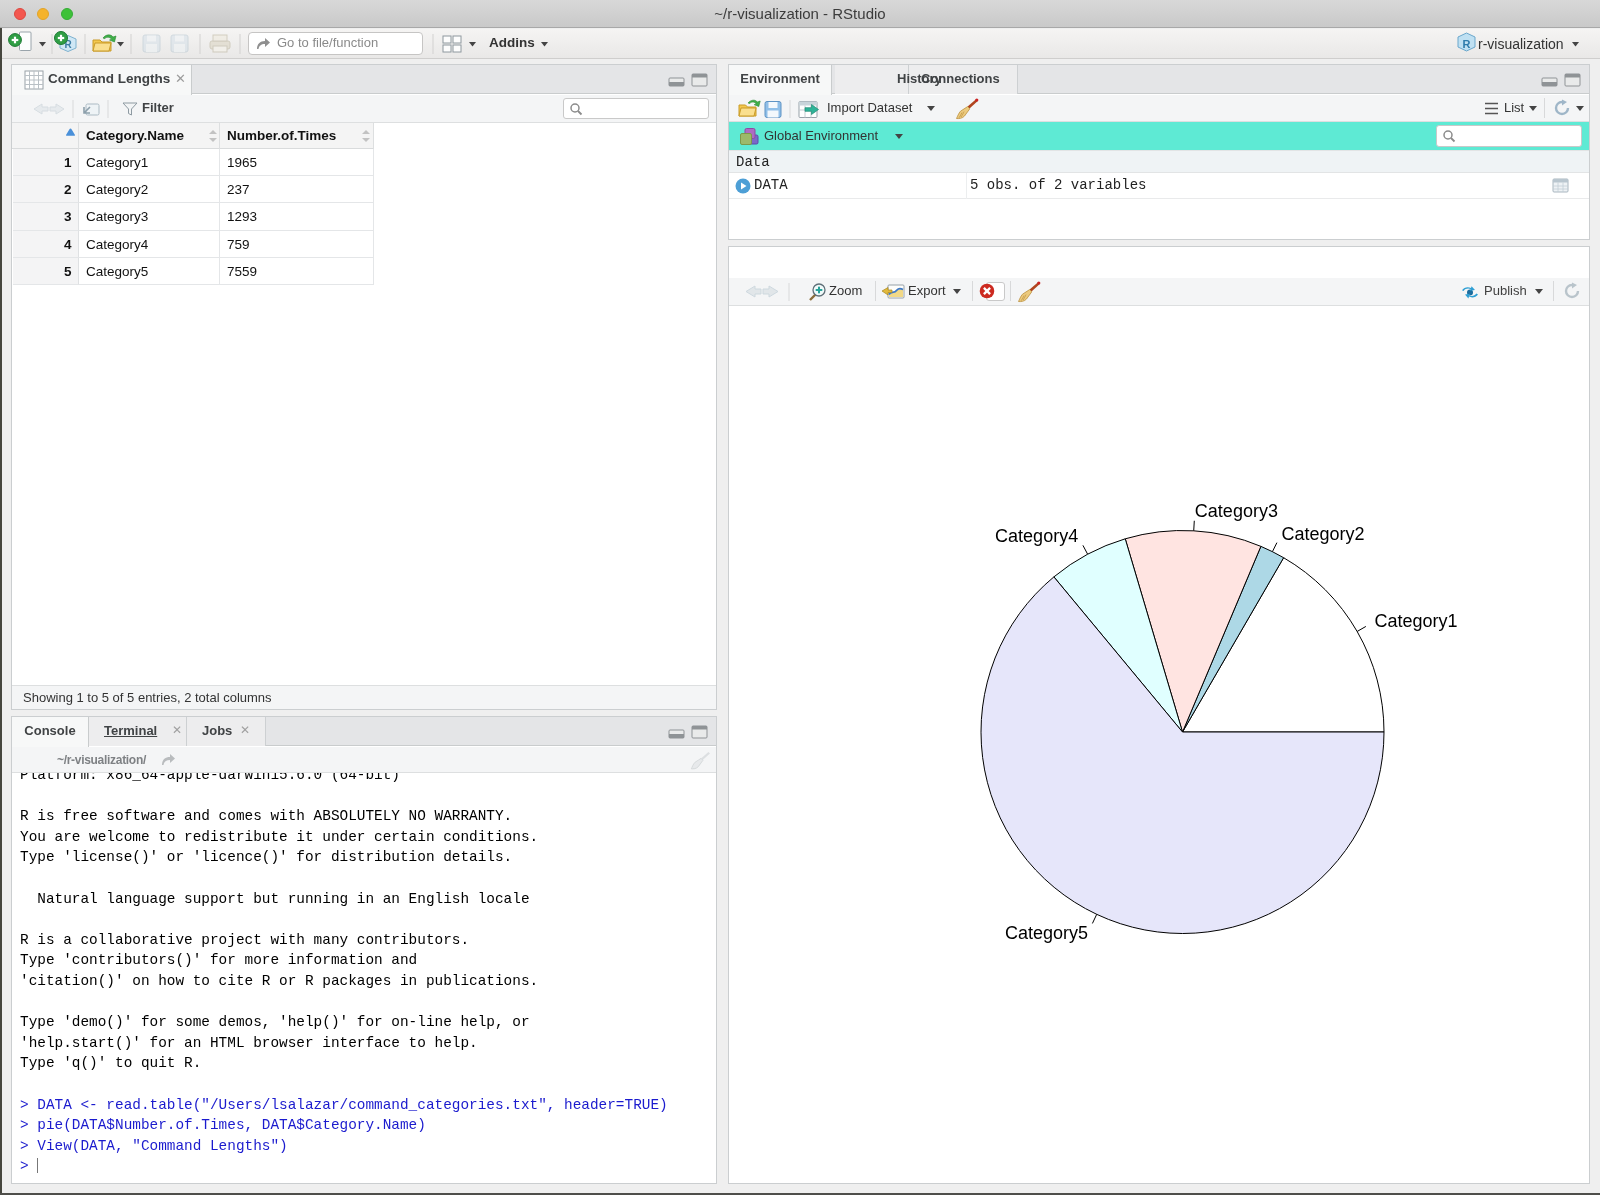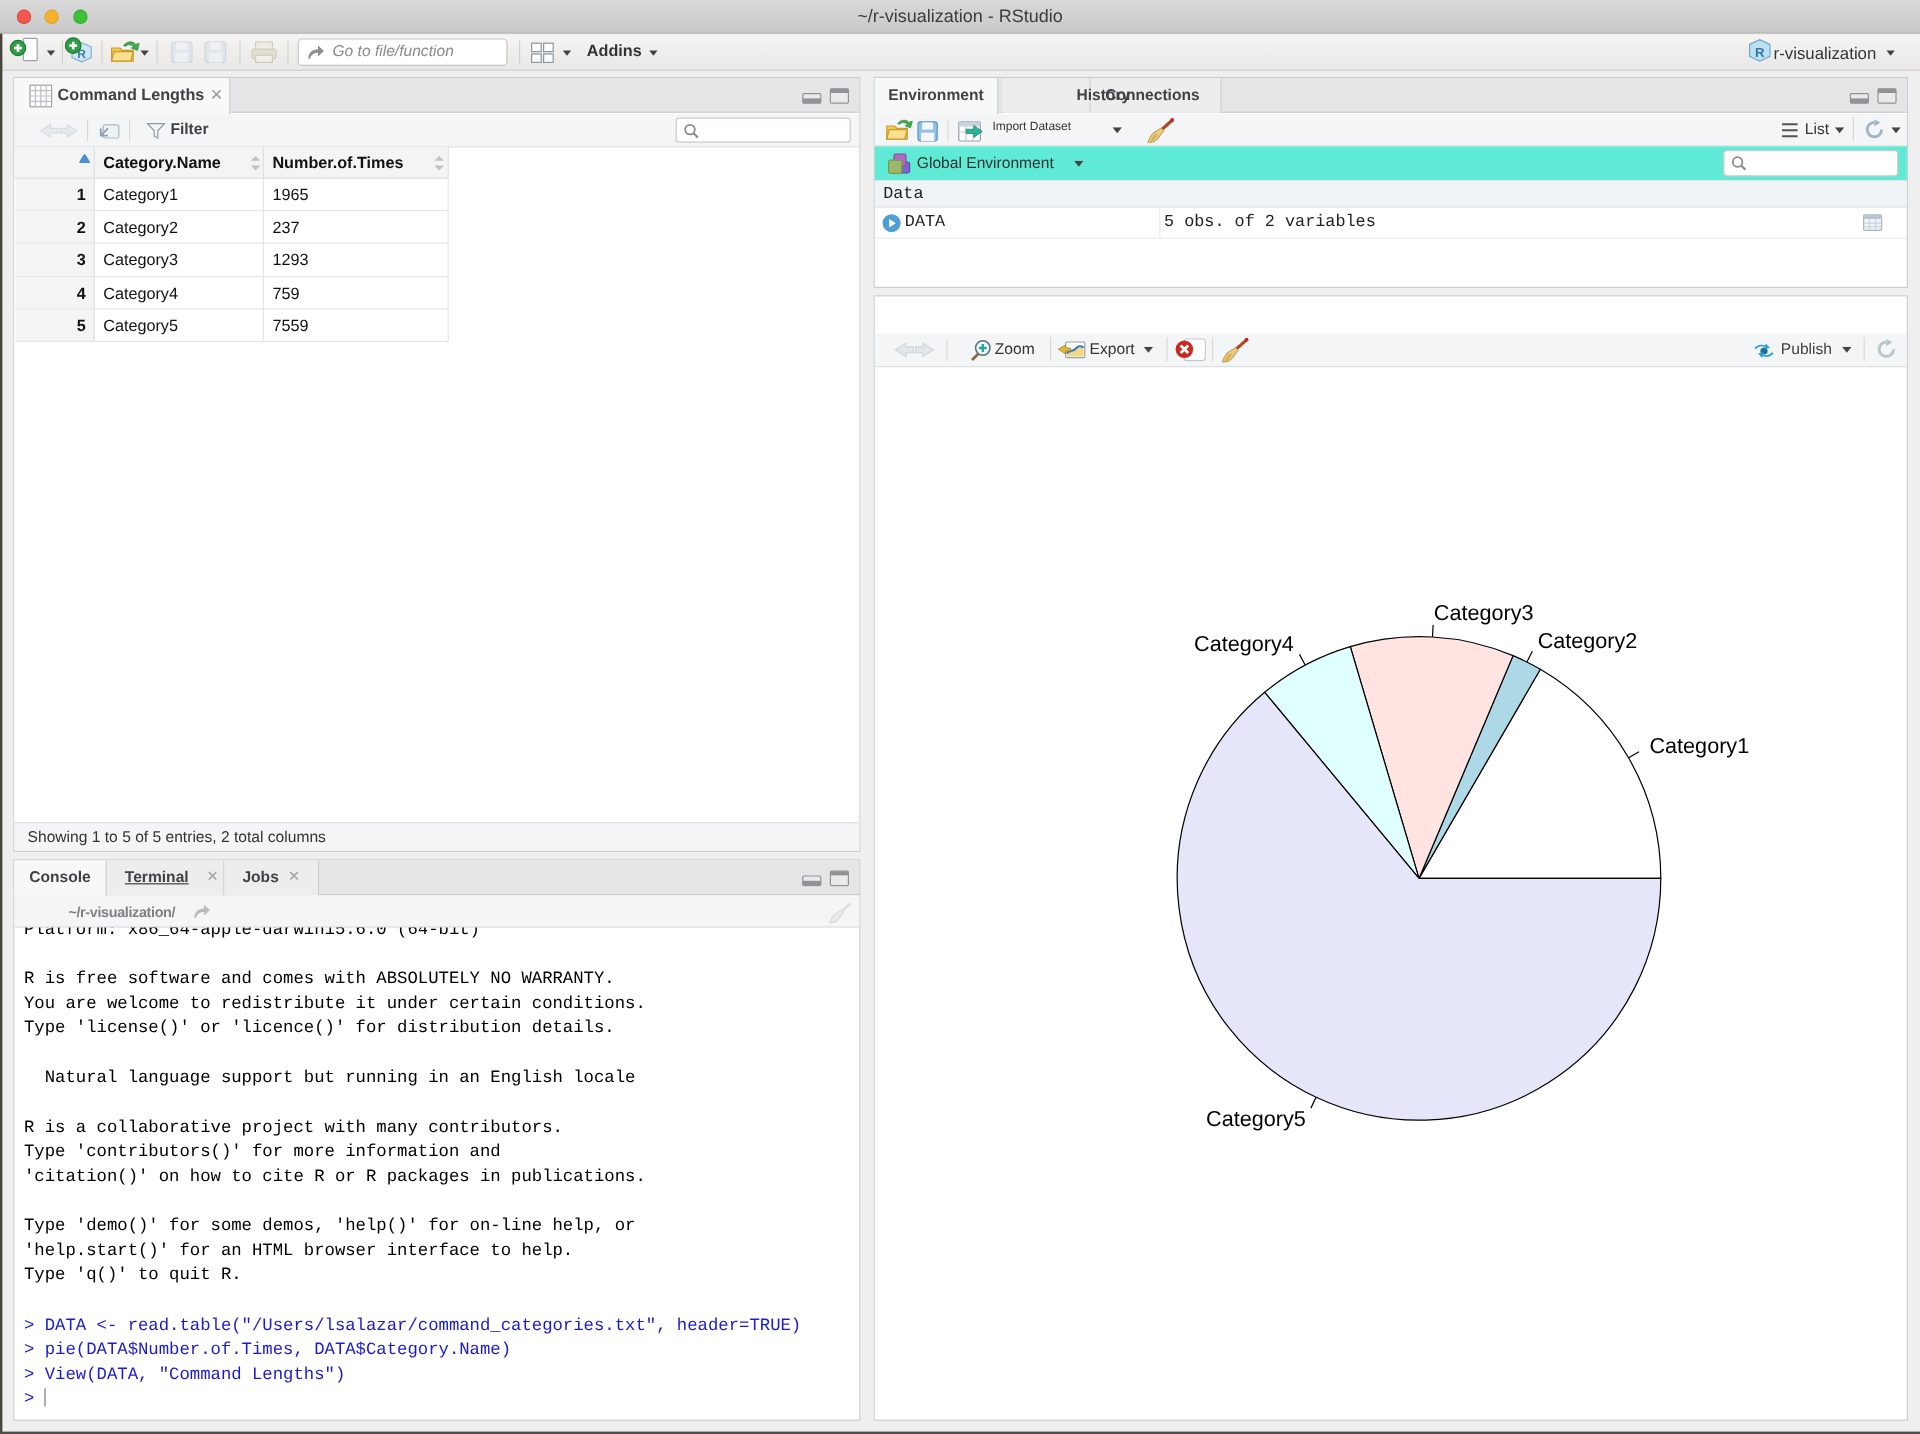--- a/index.html
+++ b/index.html
@@ -113,21 +113,21 @@
       <path d="M1458 8 l8.5 -4 8.5 4 0 10 -8.5 4 -8.5 -4 z" fill="#bfe0f2" stroke="#6aa7cc"></path>
       <text x="1466.5" y="18.5" font-size="11" fill="#2e7bab" text-anchor="middle" font-weight="bold">R</text>
     </g>
     <path d="M1572 13 l7 0 -3.5 4.5 z" fill="#444"></path>
   </svg>
 
   <div class="abs" style="left:248px;top:3px;width:175px;height:23px;background:#fff;border:1px solid #c6c5c4;border-radius:4px;"></div>
   <svg class="abs" style="left:255px;top:7px" width="16" height="16" viewBox="0 0 16 16">
     <path d="M2 13 C2 8 5 5 10 5 L10 2 L15 6.5 L10 11 L10 8 C6 8 4 10 3.5 13 Z" fill="#8f8f8f"></path>
   </svg>
-  <div class="abs" style="left:277px;top:6px;font-size:13px;color:#8a8a8a;font-style:italic;">Go to file/function</div>
+  <div class="abs" style="left:277px;top:6px;font-size:13px;color:#8a8a8a;">Go to file/function</div>
   <div class="abs" style="left:489px;top:6px;font-size:13.5px;color:#333;font-weight:bold;">Addins</div>
   <div class="abs" style="left:1478px;top:7px;font-size:14px;color:#333;">r-visualization</div>
 </div>
 
 <div id="paneL1" class="abs pane" style="left:11px; top:64px; width:706px; height:646px;">
   <div class="tabbar">
     <div class="tab active first" style="left:0px;width:180px;"></div>
     <svg class="abs" style="left:12px;top:5px" width="20" height="20" viewBox="0 0 20 20">
       <rect x="1" y="1" width="18" height="18" fill="#fff" stroke="#9aa2a8"></rect>
       <path d="M1 5.5 H19 M1 10 H19 M1 14.5 H19 M5.5 1 V19 M10 1 V19 M14.5 1 V19" stroke="#b9c0c5" stroke-width="1"></path>
@@ -289,21 +289,21 @@
       <rect x="31.5" y="4" width="9" height="6" fill="#f4f8fc"></rect>
       <rect x="30.5" y="12.5" width="11" height="7" fill="#f4f8fc"></rect>
       <line x1="53" y1="2" x2="53" y2="20" stroke="#d8d9da"></line>
       <g>
         <rect x="62" y="3.5" width="18" height="16" rx="1" fill="#fff" stroke="#97a1a8"></rect>
         <rect x="62" y="3.5" width="18" height="4" fill="#c9d4da"></rect>
         <path d="M62 12 H80 M68 7.5 V19.5 M74 7.5 V19.5" stroke="#c4ccd1"></path>
         <path d="M81.5 11.5 l-7 -5 0 3.2 -6.5 0 0 3.6 6.5 0 0 3.2 z" fill="#2eb398" stroke="#1f8a72" stroke-width="0.7"></path>
       </g>
     </svg>
-    <span class="abs" style="left:98px;top:5px;font-size:10px;color:#333;">Import Dataset</span>
+    <span class="abs" style="left:98px;top:5px;font-size:13px;color:#333;">Import Dataset</span>
     <svg class="abs" style="left:198px;top:11px" width="10" height="6" viewBox="0 0 10 6">
         <path d="M0 0 h8 l-4 5 z" fill="#444"></path>
       </svg>
     <svg class="abs" style="left:226px;top:2px" width="24" height="24" viewBox="0 0 24 24">
       <path d="M21 2.2 L22.8 4 L14.5 11.5 L12.6 9.6 Z" fill="#b0451f"></path>
       <circle cx="21.8" cy="3" r="1.6" fill="#cc2222"></circle>
       <path d="M12.6 9.6 L14.8 11.8 L9.5 19 C7.5 21.5 3.5 21.8 1.5 21.5 C2.5 19.5 3.5 16.5 5.5 14.2 Z" fill="#ecca7e" stroke="#bb913d" stroke-width="0.8"></path>
       <path d="M6 20 C7 18.5 8.5 16 9 14.5 M4 20.8 C5 19.3 6.5 17 7 15.5" stroke="#bb913d" stroke-width="0.7" fill="none"></path>
     </svg>
     <svg class="abs" style="left:755px;top:7px" width="15" height="13" viewBox="0 0 15 13">

